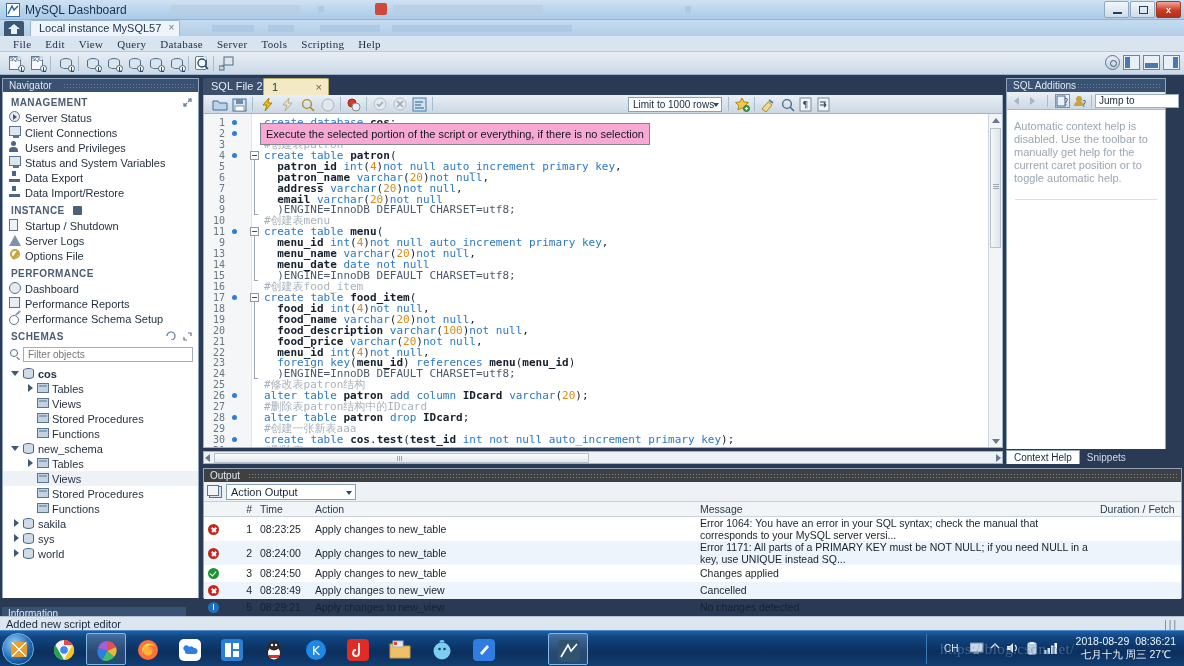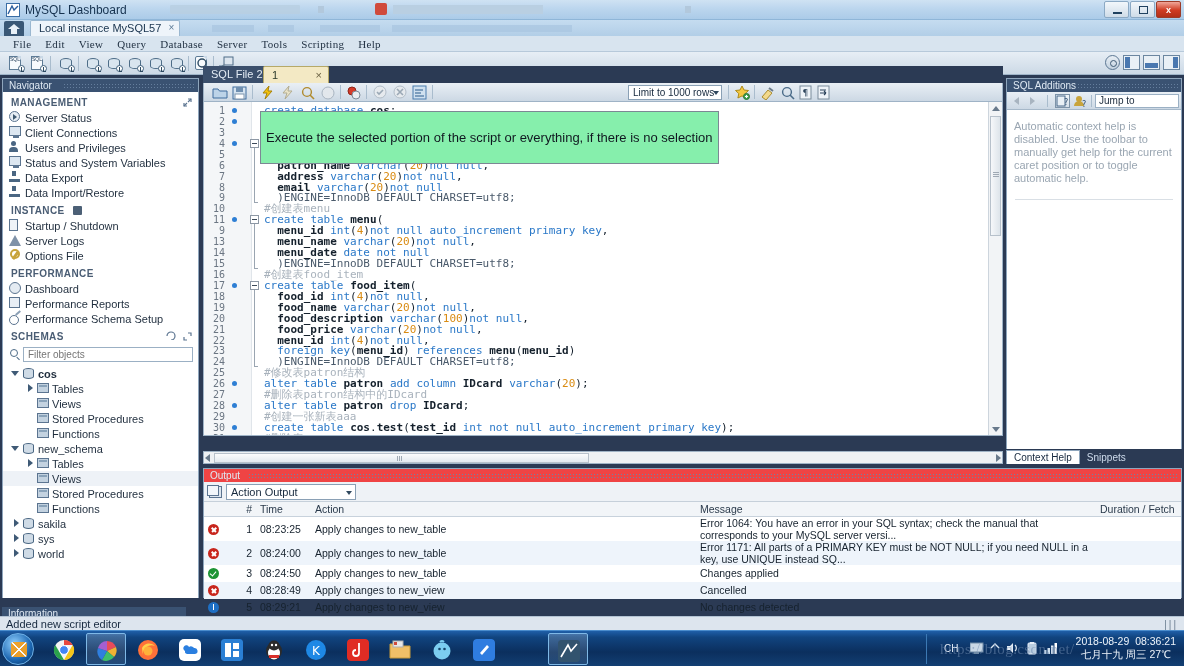--- a/index.html
+++ b/index.html
@@ -160,21 +160,21 @@
   .fold-ico:after{content:"";position:absolute;left:1px;top:1px;right:1px;height:2px;background:#8aa3ba;}
   .tree-label { margin-left:2px; }
   .info-cap { position:absolute; left:0; bottom:22px; width:195px; height:13px;
               background:#3a5272; color:#dfe9f3; font-size:10px; padding:1px 0 0 6px; overflow:hidden;}
   .info-tabs { position:absolute; left:0; bottom:0; width:195px; height:15px;
                background:#2b3a54; display:flex; align-items:flex-end; }
   .itab { font-size:10px; padding:1px 7px 1px 7px; color:#cfdced; }
   .itab.act { background:#fff; color:#17293f; border:1px solid #8fa6bd; border-bottom:none; }
 
   
-  .edzone { position:absolute; left:203px; top:66px; width:800px; height:385px; }
+  .edzone { position:absolute; left:203px; top:78px; width:800px; height:385px; }
   .ed-tabs { height:17px; background:#2b3a54; position:relative; }
   .ed-tab { position:absolute; top:0; height:17px; font-size:11px; padding:2px 8px 0 8px; }
   .ed-tab.sqlfile { left:0; background:#3b4f6c; color:#e4ecf5; }
   .ed-tab.one { left:60px; background:#f3e9c4; color:#2b3a2b; width:66px;
                 border:1px solid #b6a968; border-bottom:none; border-radius:2px 2px 0 0;}
   .ed-tab.one .x { position:absolute; right:6px; top:2px; color:#6b6243; }
   .ed-toolbar { height:19px; background:linear-gradient(180deg,#e9eff5,#ccd8e4);
                 border:1px solid #9fb3c6; border-top:none; position:relative; }
   .eti { position:absolute; top:2px; width:16px; height:15px; }
   .limitsel { position:absolute; left:424px; top:2px; width:94px; height:15px;
@@ -198,23 +198,23 @@
   .fold-end { position:absolute; width:4px; height:1px; background:#9aa5b1; }
   .code { position:absolute; left:60px; top:0; width:740px; font-size:11px;
           font-family:"DejaVu Sans Mono", monospace; white-space:pre; }
   .ln { position:absolute; left:0; height:11px; line-height:11px; }
   .kw { color:#2a78c8; }
   .id { color:#14202c; font-weight:bold; }
   .num { color:#d98b12; }
   .cmt { color:#a8b2bc; }
   .plain { color:#14202c; }
   .eng { color:#4a5a6b; }
-  .tooltip { position:absolute; left:56px; top:9px; background:#86efac;
-             border:1px solid #7c8794; font-size:13px; color:#101820;
-             padding:18px 5px; white-space:nowrap; z-index:9;
+  .tooltip { position:absolute; left:56px; top:9px; background:#f9a8d4;
+             border:1px solid #7c8794; font-size:11px; color:#101820;
+             padding:4px 5px; white-space:nowrap; z-index:9;
              font-family:"Liberation Sans", sans-serif; }
   .vscroll { position:absolute; right:0; top:0; width:14px; height:334px;
              background:#f2f4f6; border-left:1px solid #cdd5dd; }
   .vthumb { position:absolute; left:1px; top:14px; width:11px; height:120px;
             background:linear-gradient(90deg,#f6f8fa,#dde4ea); border:1px solid #b7c1cb; }
   .vthumb:after{content:"";position:absolute;left:2px;top:55px;width:6px;height:5px;
             background:repeating-linear-gradient(180deg,#9fa9b4 0 1px,transparent 1px 2px);}
   .sc-arw { position:absolute; left:3px; width:0;height:0;}
   .sc-up { top:4px; border-left:4px solid transparent;border-right:4px solid transparent;border-bottom:5px solid #68798b;}
   .sc-dn { bottom:4px; border-left:4px solid transparent;border-right:4px solid transparent;border-top:5px solid #68798b;}
@@ -223,21 +223,21 @@
   .hthumb { position:absolute; left:10px; top:1px; width:375px; height:10px;
             background:linear-gradient(180deg,#fbfcfd,#e3e9ef); border:1px solid #b7c1cb;}
   .hthumb:after{content:"";position:absolute;left:182px;top:2px;width:6px;height:5px;
             background:repeating-linear-gradient(90deg,#9fa9b4 0 1px,transparent 1px 2px);}
   .h-left { position:absolute; left:1px; top:2px; width:0;height:0;
             border-top:4px solid transparent;border-bottom:4px solid transparent;border-right:5px solid #68798b;}
   .h-right { position:absolute; right:1px; top:2px; width:0;height:0;
             border-top:4px solid transparent;border-bottom:4px solid transparent;border-left:5px solid #68798b;}
 
   
-  .sqladd { position:absolute; left:1006px; top:78px; width:176px; height:385px;
+  .sqladd { position:absolute; left:1006px; top:78px; width:160px; height:385px;
             background:#fff; border:1px solid #8fa6bd; }
   .sa-tools { height:18px; background:linear-gradient(180deg,#e9eff5,#ccd8e4);
               border-bottom:1px solid #a6b8c9; position:relative;}
   .sa-arw { position:absolute; top:5px; width:0;height:0;}
   .sa-l { left:7px; border-top:4px solid transparent;border-bottom:4px solid transparent;border-right:5px solid #a8b4c0;}
   .sa-r { left:23px; border-top:4px solid transparent;border-bottom:4px solid transparent;border-left:5px solid #a8b4c0;}
   .sa-btn { position:absolute; top:2px; width:15px;height:14px; border:1px solid #7d93a8;
             background:linear-gradient(180deg,#f0f5f9,#d6e0ea);}
   .sa-jump { position:absolute; left:88px; top:2px; width:84px; height:14px;
              background:#fff; border:1px solid #9bb0c4; font-size:10px;
@@ -245,21 +245,21 @@
   .sa-text { padding:10px 7px; font-size:11px; color:#9aa6b2; line-height:13px; }
   .sa-rule { margin:4px 8px; height:1px; background:#d9dfe5; }
   .ch-tabs { position:absolute; left:1006px; top:449px; width:176px; height:15px;
              background:#2b3a54; display:flex; align-items:flex-end; }
   .cht { font-size:10px; padding:1px 7px; color:#cfdced; }
   .cht.act { background:#fff; color:#17293f; border:1px solid #8fa6bd; border-bottom:none;}
 
   
   .outp { position:absolute; left:203px; top:468px; width:979px; height:130px;
           background:#fff; border:1px solid #8fa6bd; }
-  .out-cap { height:13px; background:#ef4444; color:#dfe9f3; font-size:10px;
+  .out-cap { height:13px; background:#404040; color:#dfe9f3; font-size:10px;
              padding:1px 0 0 6px; position:relative; overflow:hidden;}
   .out-cap .dots { position:absolute; left:44px; right:3px; top:4px; height:6px;
     background-image:radial-gradient(#6d86a5 40%, transparent 41%); background-size:3px 3px;}
   .out-tools { height:20px; background:#eef2f6; border-bottom:1px solid #c6d0da; position:relative;}
   .out-ico { position:absolute; left:5px; top:4px; width:13px; height:12px;
              border:1px solid #5b7490; background:#dde6ef;}
   .out-ico:after{content:"";position:absolute;left:-3px;top:-2px;width:10px;height:9px;
              border:1px solid #5b7490;background:#f2f6fa;}
   .out-sel { position:absolute; left:22px; top:2px; width:130px; height:16px;
              background:#fff; border:1px solid #8aa0b5; font-size:11px;

